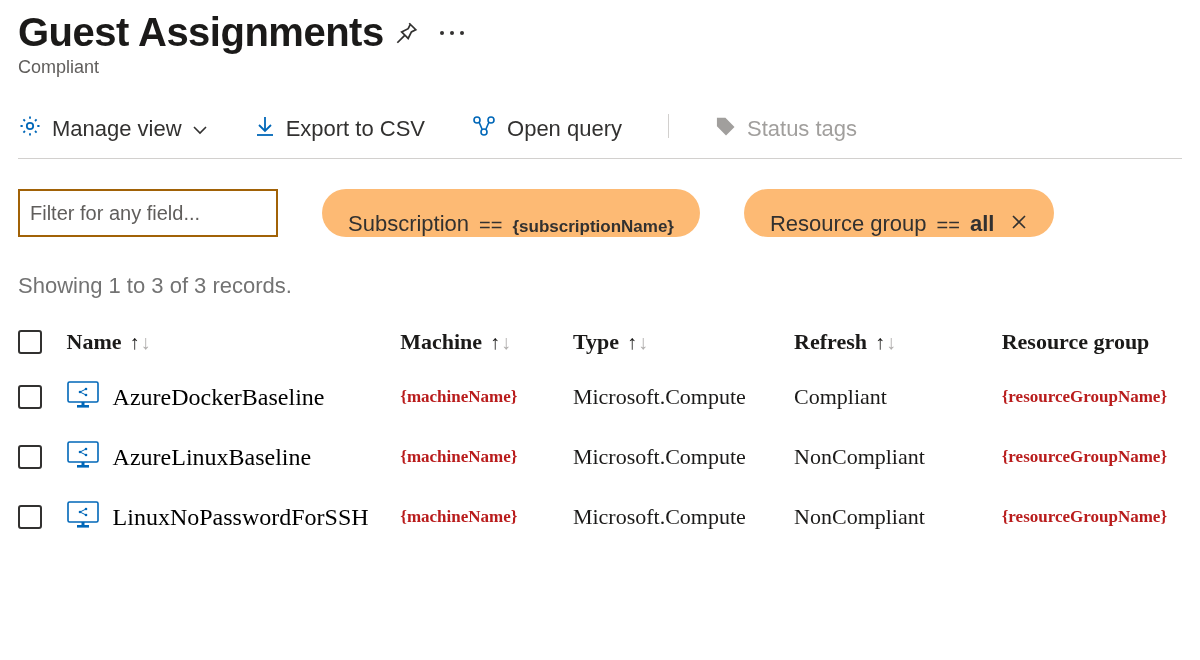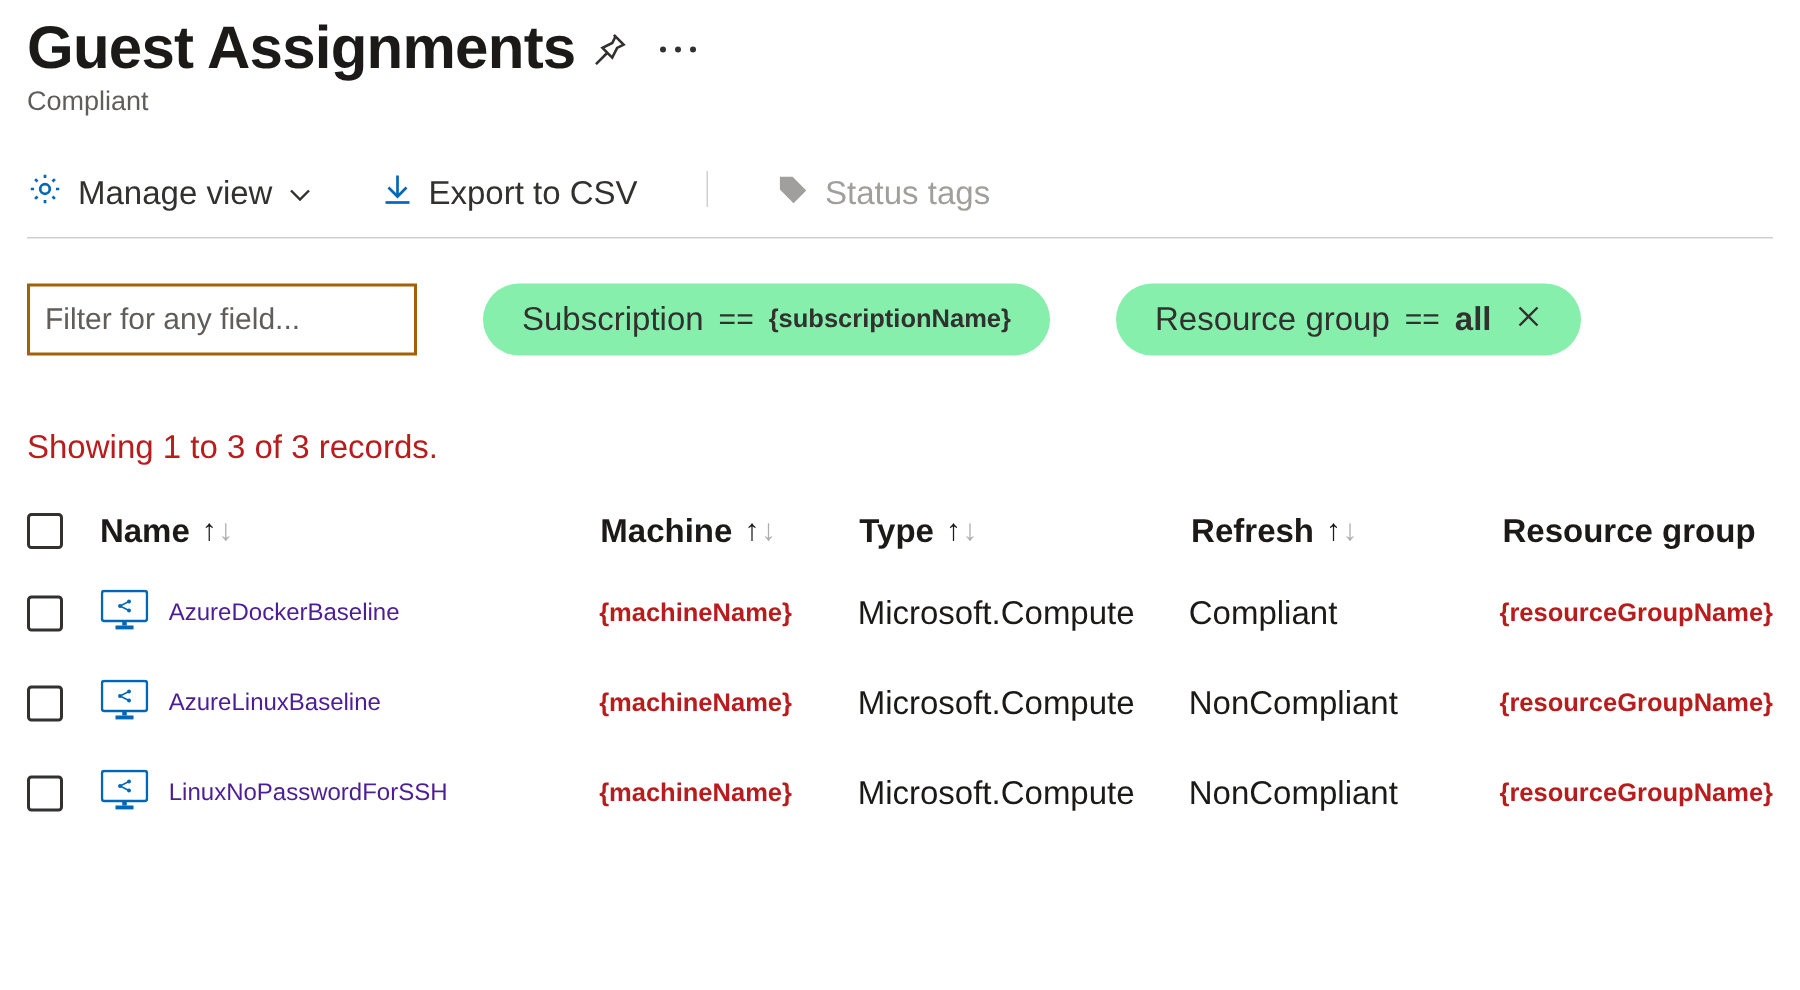--- a/index.html
+++ b/index.html
@@ -76,47 +76,48 @@
     font-size: 20px;
     padding: 0 10px;
     color: #323130;
     font-family: inherit;
   }
   .filter-input::placeholder {
     color: #605e5c;
   }
   .pill {
     display: inline-flex;
-    align-items: center;
-    background: #86efac;
+    align-items: flex-end;
+    background: #fdba74;
     border-radius: 28px;
     height: 48px;
     padding: 0 26px;
     font-size: 22px;
     color: #323130;
     gap: 10px;
     cursor: pointer;
     white-space: nowrap;
   }
   .pill .eq { font-size: 20px; }
   .pill .val-sm { font-size: 17px; font-weight: 600; }
   .pill .val-bold { font-weight: 700; }
   .pill .clear-x { margin-left: 6px; }
   .records-text {
-    margin-top: 48px;
-    font-size: 22px;
-    color: #b91c1c;
+    margin-top: 36px;
+    font-size: 22px;
+    color: #737373;
   }
   .grid {
     margin-top: 30px;
   }
   .grid-header, .grid-row {
     display: flex;
     align-items: center;
     gap: 4px;
+    font-family: Liberation Serif, serif;
   }
   .grid-header {
     padding-bottom: 12px;
   }
   .col-check { width: 46px; display:flex; align-items:center; }
   .col-name { width: 340px; display:flex; align-items:center; gap: 14px; }
   .col-machine { width: 174px; }
   .col-type { width: 224px; }
   .col-status { width: 210px; }
   .col-rg { width: 186px; }
@@ -137,22 +138,22 @@
     height: 24px;
     border: 2px solid #323130;
     border-radius: 3px;
     background: #fff;
     cursor: pointer;
   }
   .grid-row {
     height: 60px;
   }
   .name-link {
-    color: #4c1d95;
-    font-size: 16px;
+    color: #000000;
+    font-size: 24px;
     cursor: pointer;
   }
   .cell-text {
     font-size: 22px;
     color: #1b1a19;
   }
   .cell-small-bold {
     font-size: 17px;
     font-weight: 600;
     color: #b91c1c;
@@ -206,20 +207,31 @@
       <span>
         <svg width="22" height="24" viewBox="0 0 22 24" fill="none" stroke="#0067b8" stroke-width="1.8">
           <path d="M11 3v13"></path>
           <path d="M5 11l6 6 6-6"></path>
           <path d="M3 21h16"></path>
         </svg>
       </span>
       <span>Export to CSV</span>
     </div>
 
+    <div class="tool-btn">
+      <span>
+        <svg width="26" height="24" viewBox="0 0 26 24" fill="none" stroke="#0067b8" stroke-width="1.6">
+          <circle cx="6" cy="6" r="3"></circle>
+          <circle cx="20" cy="6" r="3"></circle>
+          <circle cx="13" cy="18" r="3"></circle>
+          <path d="M8 8l3 7M18 8l-3 7"></path>
+        </svg>
+      </span>
+      <span>Open query</span>
+    </div>
 
     <div class="divider-v"></div>
 
     <div class="tool-btn disabled">
       <span>
         <svg width="22" height="22" viewBox="0 0 24 24" fill="none" stroke="#a19f9d" stroke-width="1.8">
           <path d="M3 12V4h8l9 9-8 8-9-9z"></path>
           <circle cx="8" cy="8" r="1.6"></circle>
         </svg>
       </span>

